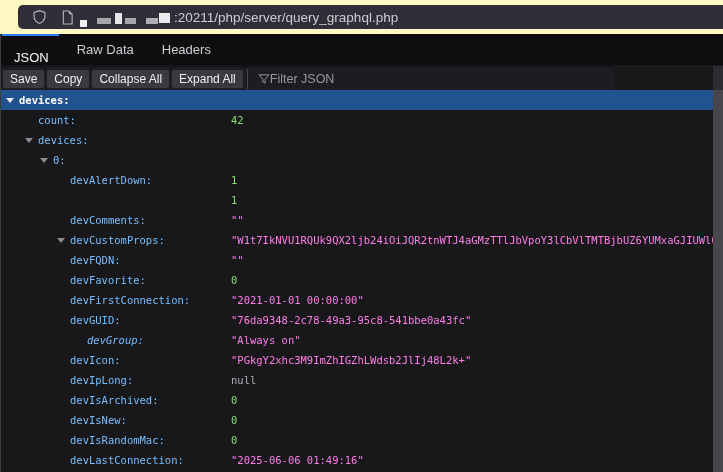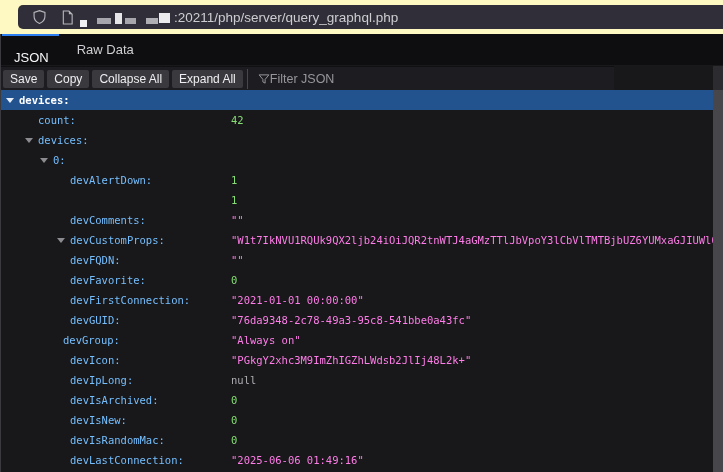--- a/index.html
+++ b/index.html
@@ -132,20 +132,23 @@
   </div>
 </div>
 
 <div class="tabstrip">
   <div class="vtab active">
     <span>JSON</span>
   </div>
   <div class="vtab">
     <span>Raw Data</span>
   </div>
+  <div class="vtab">
+    <span>Headers</span>
+  </div>
 </div>
 
 <div class="toolbar">
   <button class="tbtn">Save</button>
   <button class="tbtn">Copy</button>
   <button class="tbtn">Collapse All</button>
   <button class="tbtn">Expand All</button>
   <div class="tsep"></div>
   <div class="filterbox">
     <span style="display:flex;">
@@ -200,21 +203,21 @@
     </div>
     <div class="row">
       <span class="key" style="left: 70px;">devFirstConnection:</span>
       <span class="val string">"2021-01-01 00:00:00"</span>
     </div>
     <div class="row">
       <span class="key" style="left: 70px;">devGUID:</span>
       <span class="val string">"76da9348-2c78-49a3-95c8-541bbe0a43fc"</span>
     </div>
     <div class="row">
-      <span class="key" style="left: 63px;">devGroup:</span>
+      <span class="key" style="left: 87px; font-style: italic;">devGroup:</span>
       <span class="val string">"Always on"</span>
     </div>
     <div class="row">
       <span class="key" style="left: 70px;">devIcon:</span>
       <span class="val string">"PGkgY2xhc3M9ImZhIGZhLWdsb2JlIj48L2k+"</span>
     </div>
     <div class="row">
       <span class="key" style="left: 70px;">devIpLong:</span>
       <span class="val null">null</span>
     </div>

